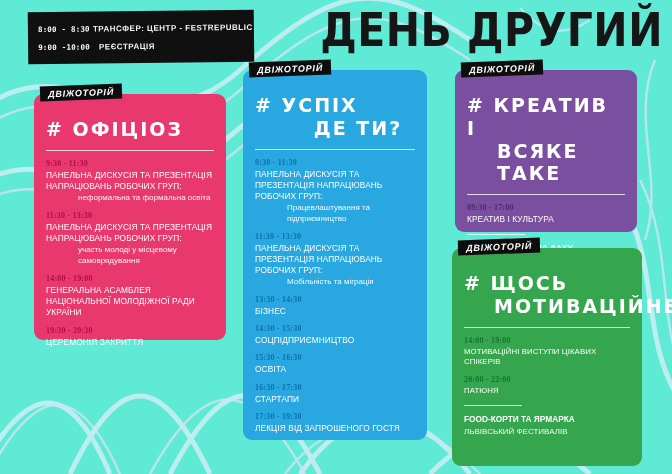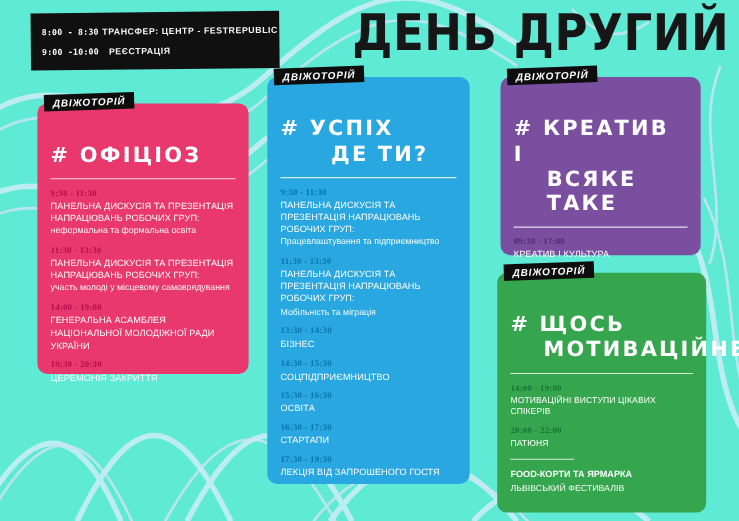--- a/index.html
+++ b/index.html
@@ -32,39 +32,39 @@
   .card-purple { left:455px; top:70px;  width:182px; height:162px; background:#7b4f9f; }
   .card-green  { left:452px; top:248px; width:190px; height:218px; background:#35a64d; }
 
   .badge {
     position:absolute; top:-9px; left:6px; background:#0d0d0d; color:#fff;
     font-size:9px; font-weight:bold; font-style:italic; letter-spacing:0.8px;
     padding:3px 8px 2px; transform:rotate(-2deg); white-space:nowrap;
   }
   .card-title {
     font-family:"DejaVu Sans", sans-serif; font-weight:bold; font-size:19px;
-    letter-spacing:2px; line-height:1.2; margin-top:20px;
+    letter-spacing:2px; line-height:1.2; margin-top:8px;
   }
   .card-title .line2 { display:block; padding-left:30px; }
-  .card-blue .card-title .line2 { padding-left:46px; }
+  .card-blue .card-title .line2 { padding-left:46px;text-align:center; }
   .divider { border-top:1px solid rgba(255,255,255,0.8); margin:9px 0 8px; }
   .divider-short { border-top:1px solid rgba(255,255,255,0.8); width:58px; margin:9px 0 8px; }
 
   .item { margin-bottom:7px; }
   .item-time {
     font-family:Liberation Serif, serif; font-weight:bold; font-size:8px;
     letter-spacing:0.2px; margin-bottom:2px;
   }
   .card-pink  .item-time { color:#b40d4e; }
   .card-blue  .item-time { color:#0b72ab; }
   .card-purple .item-time { color:#4a2a71; }
   .card-green .item-time { color:#147437; }
   .item-text { font-size:8.3px; line-height:1.35; letter-spacing:0.1px; font-weight:normal; color:#fdfdfd; }
   .card-green .item-text { font-size:7.8px; }
-  .item-sub  { font-size:8px; line-height:1.35; color:rgba(255,255,255,0.93); margin-top:1px; }
+  .item-sub  { font-size:8px; line-height:1.35; color:rgba(255,255,255,0.93); margin-top:1px;margin-left:32px; }
   .footer-line1 { font-size:8.3px; font-weight:bold; line-height:1.4; color:#fdfdfd; }
   .footer-line2 { font-size:8px; color:rgba(255,255,255,0.93); line-height:1.4; }
 </style>
 </head>
 <body>
 
 <div class="poster">
 
   <svg class="bg-pattern" viewBox="0 0 672 474" xmlns="http://www.w3.org/2000/svg" fill="none">
     <g stroke="#dceefb" stroke-width="5" opacity="0.75">

